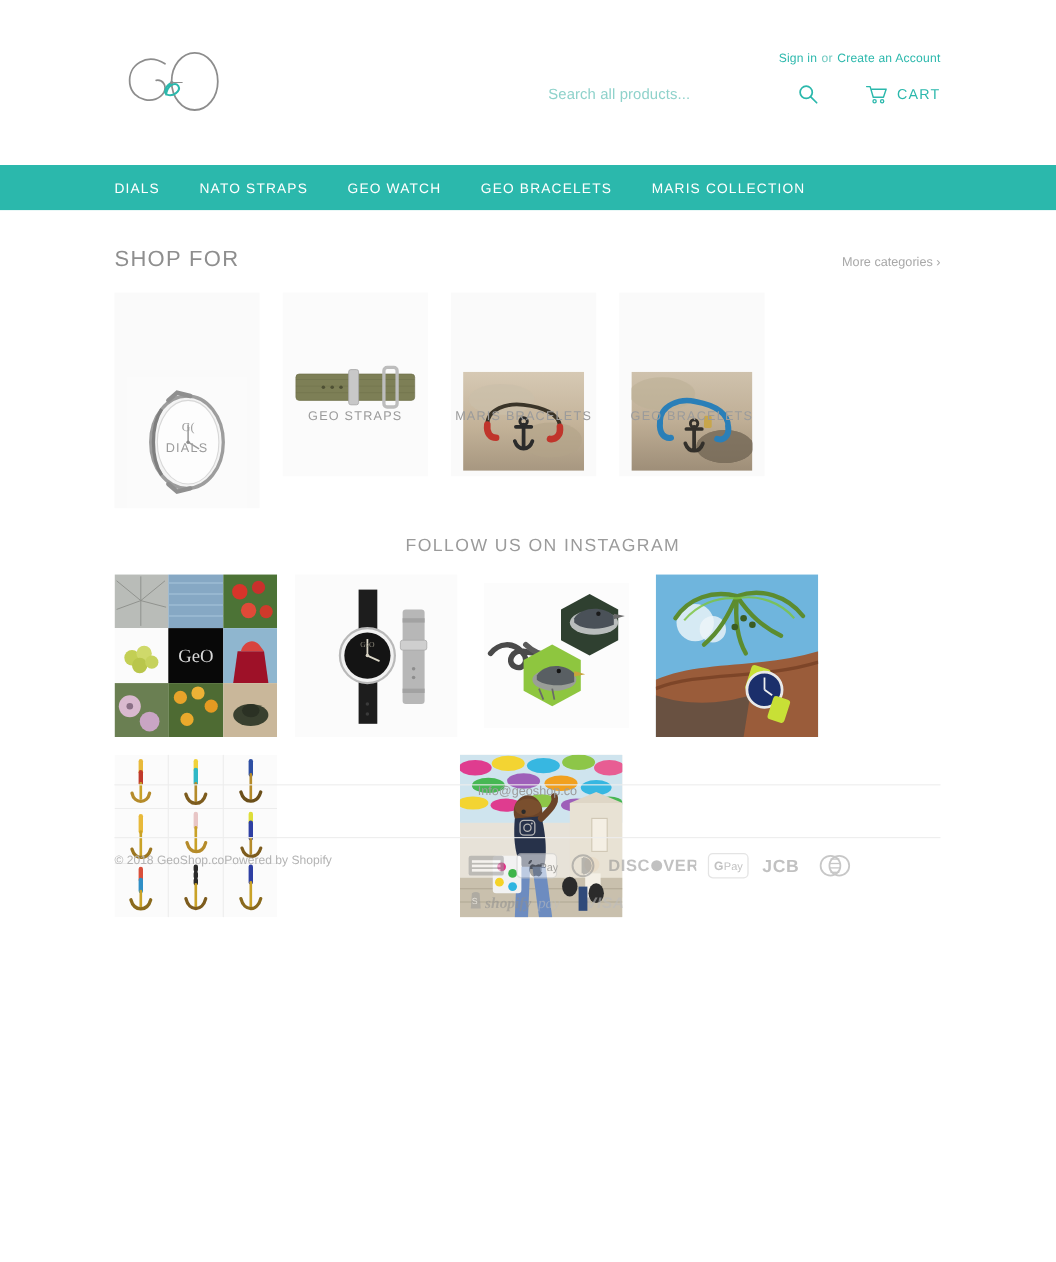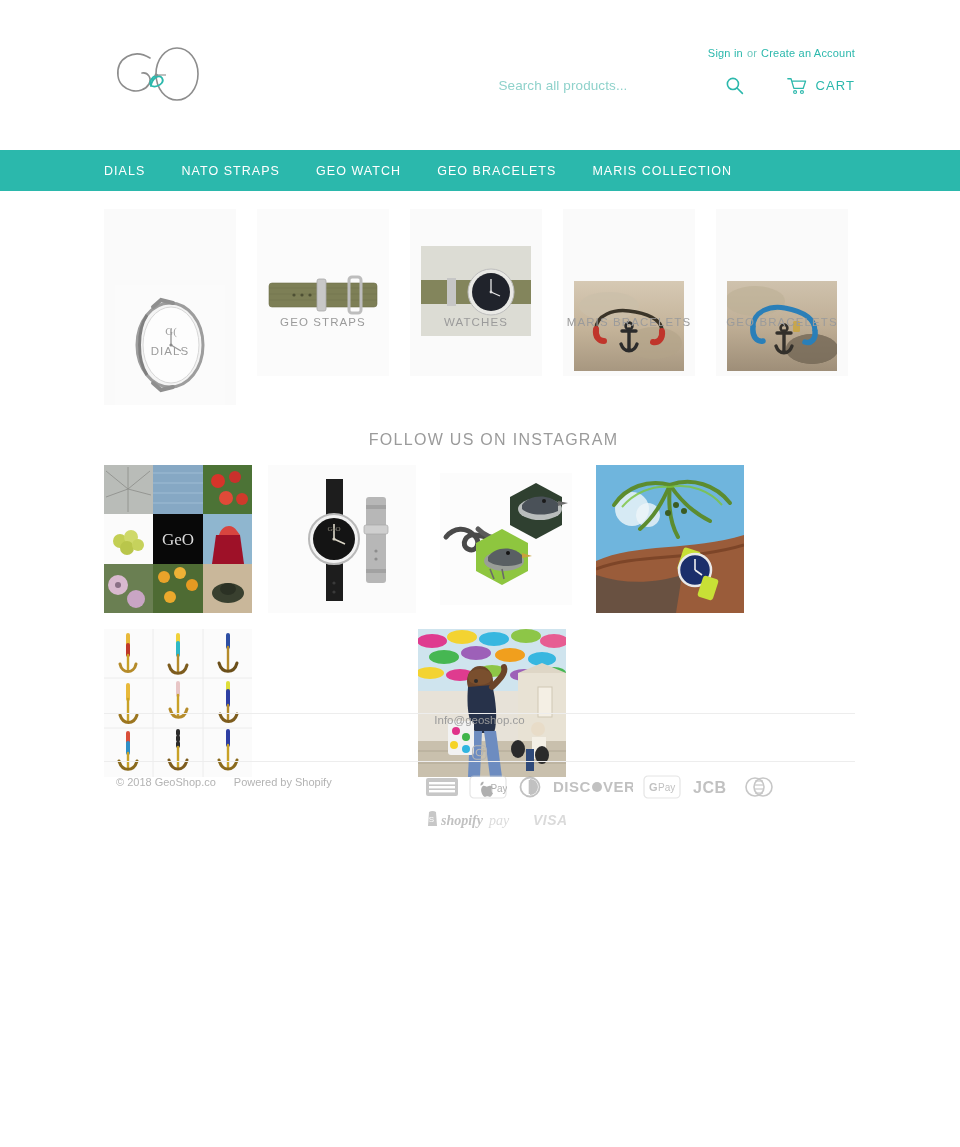--- a/index.html
+++ b/index.html
@@ -204,22 +204,20 @@
     min-height: 72px;
     display: flex;
     align-items: flex-start;
     justify-content: space-between;
     padding-top: 14px;
   }
   .copy {
     font-size: 11px;
     color: #b3b3b3;
     display: flex;
-    gap: 18px;
-    margin-left: 12px;
   }
   .copy a { color: #b3b3b3; text-decoration: none; }
   .pay-list {
     display: flex;
     flex-wrap: wrap;
     justify-content: flex-start;
     align-items: center;
     gap: 10px;
     width: 430px;
   }
@@ -276,20 +274,24 @@
   </div>
 
   <nav class="nav">
     <a href="#">DIALS</a>
     <a href="#">NATO STRAPS</a>
     <a href="#">GEO WATCH</a>
     <a href="#">GEO BRACELETS</a>
     <a href="#">MARIS COLLECTION</a>
   </nav>
 
+  <div class="section-head">
+    <h2 class="section-title">SHOP FOR</h2>
+    <a class="more-link" href="#">More categories ›</a>
+  </div>
 
   <div class="cat-grid">
 
     <a class="cat-card tall" href="#">
       <svg class="cat-img" width="110" height="120" viewBox="0 0 110 120" style="top:76px;left:11px">
         <rect x="0" y="0" width="110" height="120" fill="#fbfbfb"></rect>
         <ellipse cx="55" cy="60" rx="33" ry="42" fill="#f4f4f4" stroke="#9d9d9d" stroke-width="3"></ellipse>
         <ellipse cx="56" cy="60" rx="28" ry="38" fill="#fdfdfd" stroke="#d8d8d8" stroke-width="1"></ellipse>
         <path d="M38 22 L46 15 L58 18" fill="none" stroke="#8f8f8f" stroke-width="4" stroke-linecap="round"></path>
         <path d="M38 98 L46 105 L58 102" fill="none" stroke="#8f8f8f" stroke-width="4" stroke-linecap="round"></path>
@@ -314,33 +316,20 @@
         </g>
         <rect x="60" y="70" width="9" height="32" rx="2" fill="#c8c8c8" stroke="#a9a9a9" stroke-width=".8"></rect>
         <rect x="92" y="68" width="12" height="36" rx="3" fill="none" stroke="#bdbdbd" stroke-width="3"></rect>
         <circle cx="37" cy="86" r="1.6" fill="#4e5034"></circle>
         <circle cx="45" cy="86" r="1.6" fill="#4e5034"></circle>
         <circle cx="53" cy="86" r="1.6" fill="#4e5034"></circle>
       </svg>
       <span class="cat-label">GEO STRAPS</span>
     </a>
 
-    <a class="cat-card" href="#">
-      <svg class="cat-img" width="110" height="90" viewBox="0 0 110 90" style="top:37px;left:11px">
-        <rect width="110" height="90" fill="#dcdcd4"></rect>
-        <rect x="0" y="34" width="110" height="24" fill="#83855c"></rect>
-        <rect x="26" y="32" width="9" height="28" fill="#c6c6c6"></rect>
-        <circle cx="70" cy="46" r="23" fill="#e9e9e5" stroke="#bdbdbd" stroke-width="1"></circle>
-        <circle cx="70" cy="46" r="19" fill="#20232b"></circle>
-        <line x1="70" y1="46" x2="70" y2="33" stroke="#e7e7e7" stroke-width="1.3"></line>
-        <line x1="70" y1="46" x2="79" y2="50" stroke="#e7e7e7" stroke-width="1.3"></line>
-        <circle cx="70" cy="46" r="1.4" fill="#dcdcdc"></circle>
-      </svg>
-      <span class="cat-label">WATCHES</span>
-    </a>
 
     <a class="cat-card" href="#">
       <svg class="cat-img" width="110" height="90" viewBox="0 0 110 90" style="top:72px;left:11px">
         <defs>
           <linearGradient id="sand1" x1="0" y1="0" x2="0" y2="1">
             <stop offset="0%" stop-color="#d6c9b4"></stop>
               <stop offset="55%" stop-color="#c3b298"></stop>
             <stop offset="100%" stop-color="#a79780"></stop>
           </linearGradient>
         </defs>

